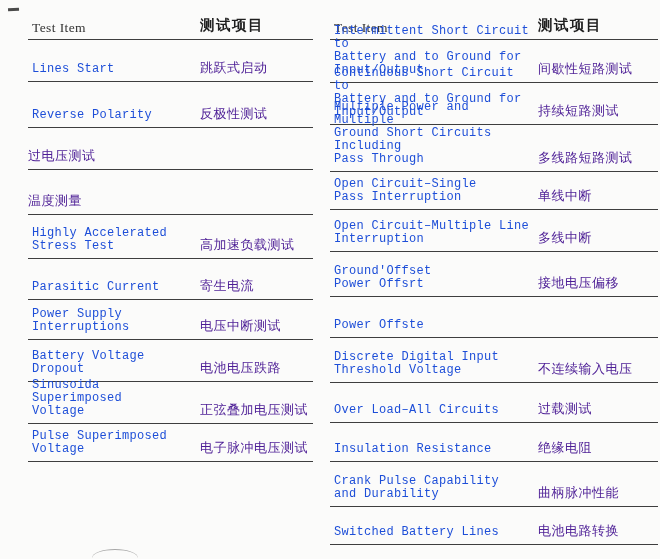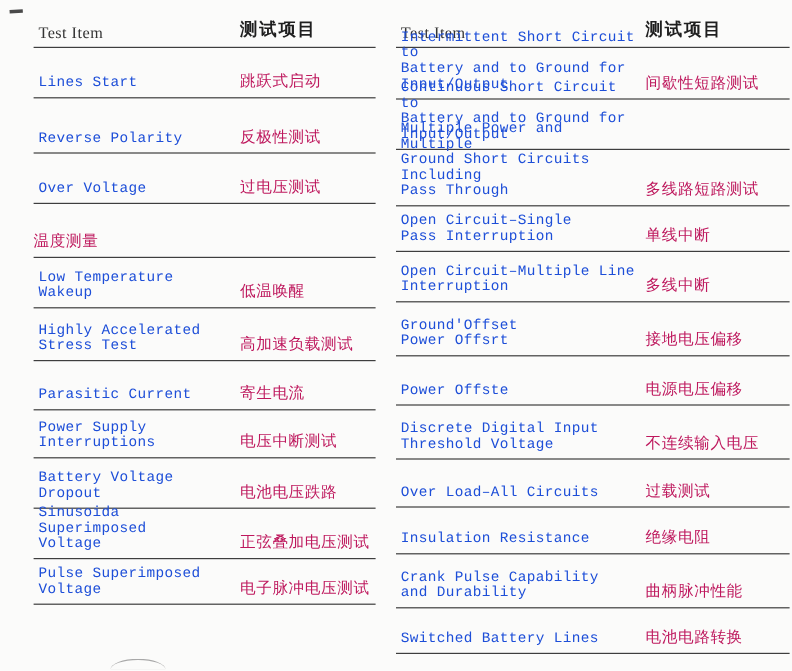--- a/index.html
+++ b/index.html
@@ -39,21 +39,21 @@
     line-height: 13px;
     letter-spacing: 0.3px;
     color: #1d4ed8;
     white-space: pre-line;
     font-family: Liberation Mono, monospace;
   }
   .zh-text {
     font-size: 13px;
     line-height: 15px;
     letter-spacing: 0.5px;
-    color: #be185d;
+    color: #4c1d95;
   }
   .header-row .en-text {
     font-family: "Liberation Serif", serif;
     font-size: 13.5px;
     letter-spacing: 0.4px;
     color: #333333;
   }
   .header-row .zh-text {
     font-family: "Liberation Serif", serif;
     font-weight: bold;
@@ -103,38 +103,27 @@
     </div>
     <div class="row" style="height:46px">
       <div class="cell en-cell">
           <span class="en-text">Reverse Polarity</span>
         </div>
       <div class="cell zh-cell">
           <span class="zh-text">反极性测试</span>
         </div>
     </div>
     <div class="row" style="height:42px">
-      <div class="cell en-cell">
-          <span class="en-text">Over Voltage</span>
-        </div>
       <div class="cell zh-cell">
           <span class="zh-text">过电压测试</span>
         </div>
     </div>
     <div class="row" style="height:45px">
       <div class="cell zh-cell">
           <span class="zh-text">温度测量</span>
-        </div>
-    </div>
-    <div class="row" style="height:42px">
-      <div class="cell en-cell">
-          <span class="en-text">Low Temperature Wakeup</span>
-        </div>
-      <div class="cell zh-cell">
-          <span class="zh-text">低温唤醒</span>
         </div>
     </div>
     <div class="row" style="height:44px">
       <div class="cell en-cell">
           <span class="en-text">Highly Accelerated
 Stress Test</span>
         </div>
       <div class="cell zh-cell">
           <span class="zh-text">高加速负载测试</span>
         </div>
@@ -201,20 +190,23 @@
       <div class="cell zh-cell">
           <span class="zh-text">间歇性短路测试</span>
         </div>
     </div>
     <div class="row" style="height:42px">
       <div class="cell en-cell">
           <span class="en-text">Continuous Short Circuit to
 Battery and to Ground for
 Input/Output</span>
         </div>
+      <div class="cell zh-cell">
+          <span class="zh-text">持续短路测试</span>
+        </div>
     </div>
     <div class="row" style="height:47px">
       <div class="cell en-cell">
           <span class="en-text">Multiple Power and Multiple
 Ground Short Circuits Including
 Pass Through</span>
         </div>
       <div class="cell zh-cell">
           <span class="zh-text">多线路短路测试</span>
         </div>
@@ -243,23 +235,20 @@
 Power Offsrt</span>
         </div>
       <div class="cell zh-cell">
           <span class="zh-text">接地电压偏移</span>
         </div>
     </div>
     <div class="row" style="height:41px">
       <div class="cell en-cell">
           <span class="en-text">Power Offste</span>
         </div>
-      <div class="cell zh-cell">
-          <span class="zh-text">电源电压偏移</span>
-        </div>
     </div>
     <div class="row" style="height:45px">
       <div class="cell en-cell">
           <span class="en-text">Discrete Digital Input
 Threshold Voltage</span>
         </div>
       <div class="cell zh-cell">
           <span class="zh-text">不连续输入电压</span>
         </div>
     </div>

